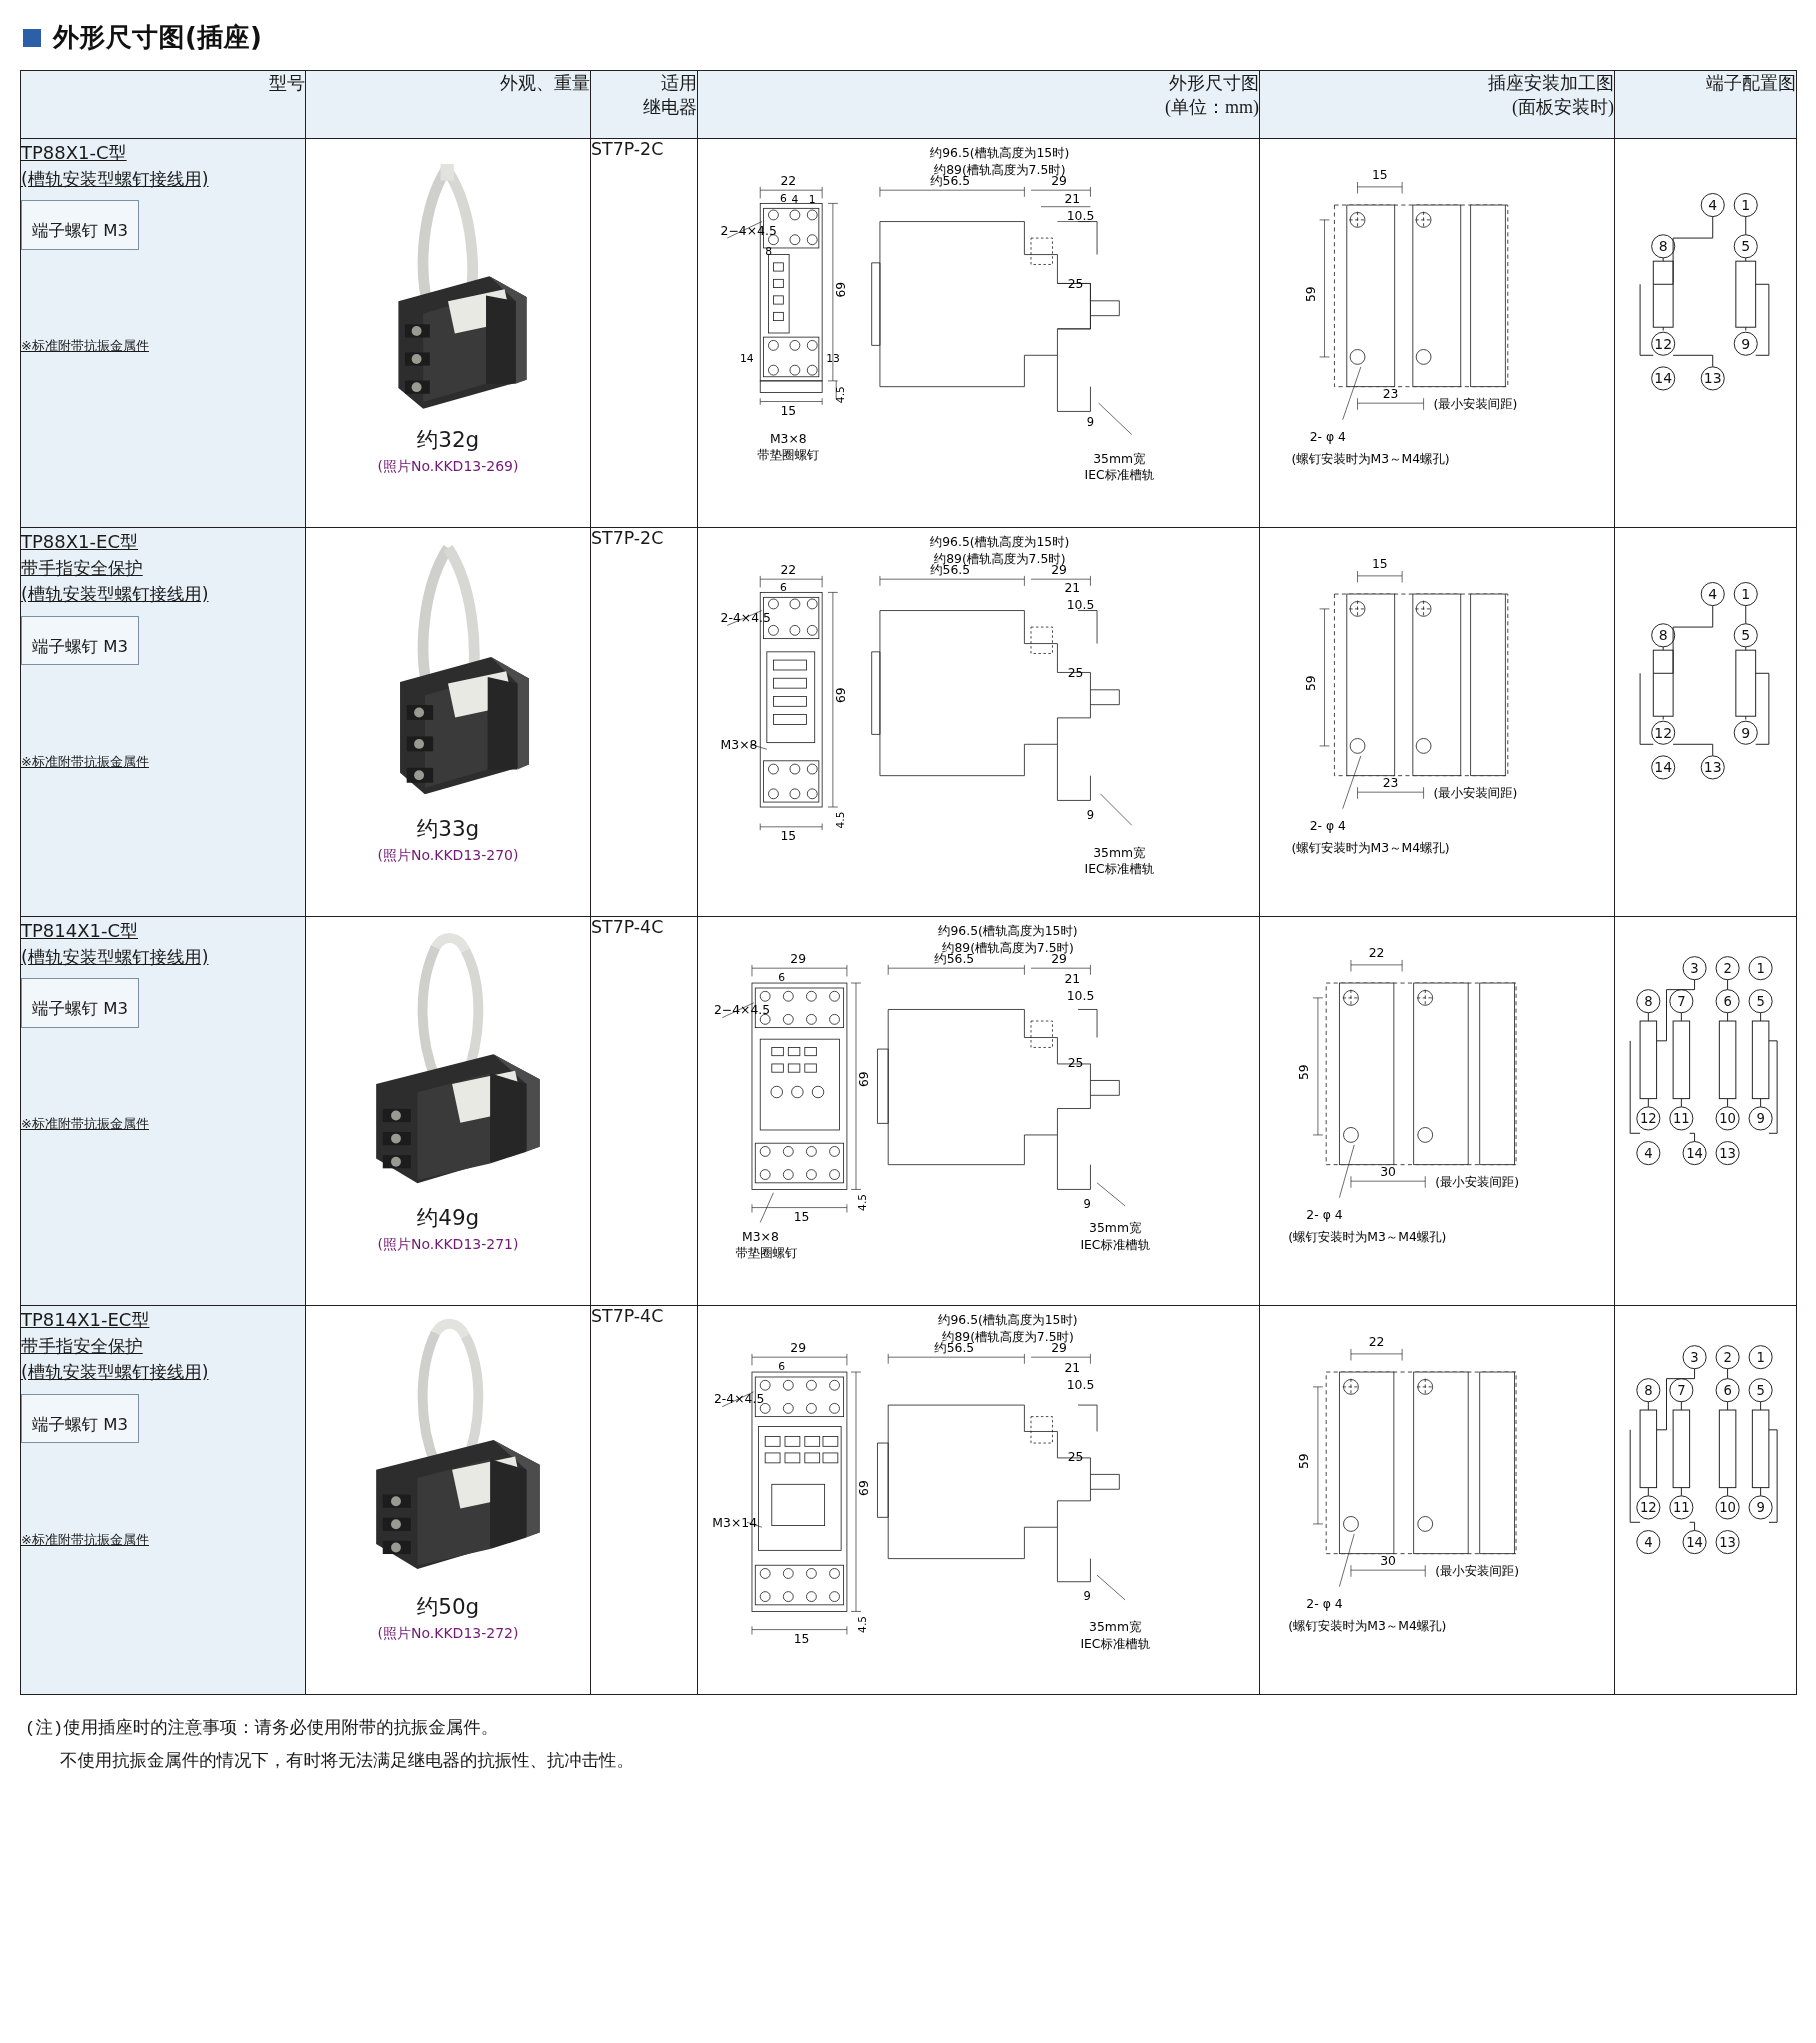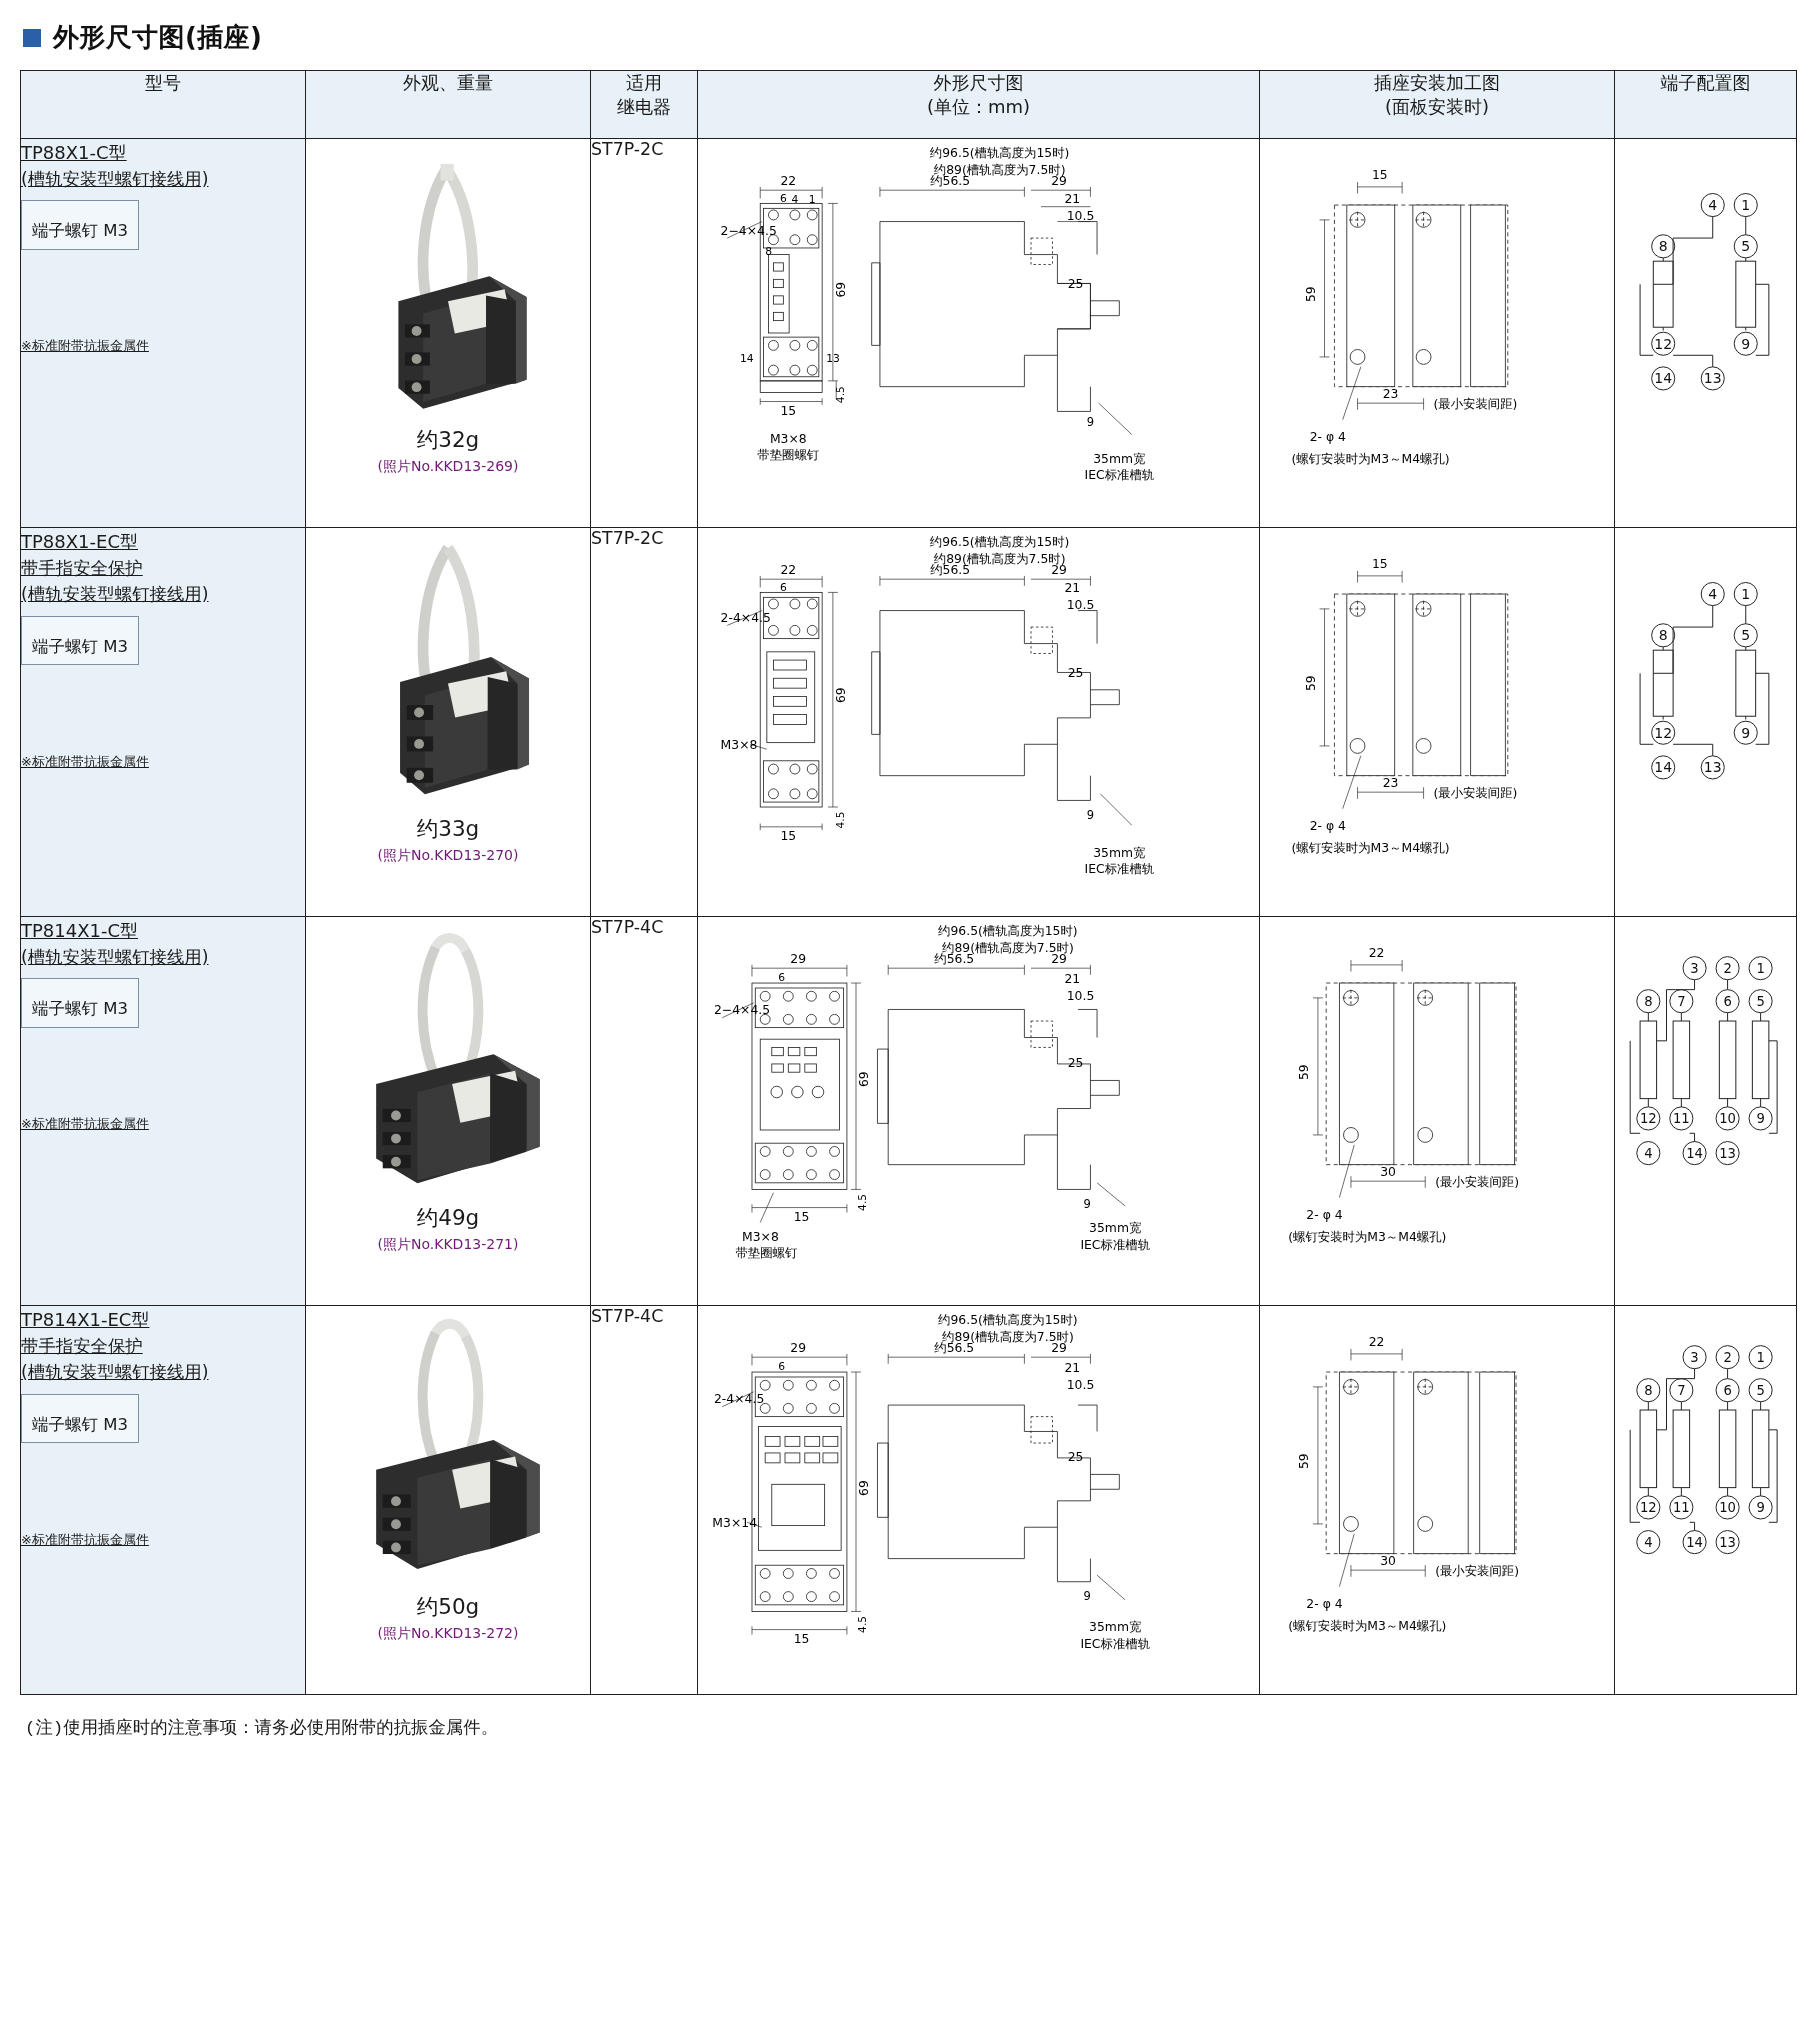--- a/index.html
+++ b/index.html
@@ -43,24 +43,25 @@
   }
   table.main th, table.main td {
     border: 0.8px solid #231f20;
     vertical-align: top;
     padding: 0;
   }
   thead th {
     background: #e8f1f8;
     font-weight: normal;
     font-size: 18px;
-    text-align: center;
+    text-align: right;
     padding: 11.6px 11.6px 13.2px 11.6px;
     line-height: 1.35;
     height: 68px;
+    font-family: Liberation Serif, serif;
   }
   .col-model   { width: 285px; }
   .col-photo   { width: 285px; }
   .col-relay   { width: 107px; }
   .col-dim     { width: 562px; }
   .col-mount   { width: 355px; }
   .col-term    { width: 182px; }
 
   td.model-cell {
     background: #e8f1f8;
@@ -974,16 +975,17 @@
             </g>
           </svg>
         </td>
       </tr>
 
     </tbody>
   </table>
 
   <div class="footnotes">
     <div>(注)使用插座时的注意事项：请务必使用附带的抗振金属件。</div>
+    <span class="fn2">不使用抗振金属件的情况下，有时将无法满足继电器的抗振性、抗冲击性。</span>
   </div>
 
 </div>
 
 
 </body></html>

